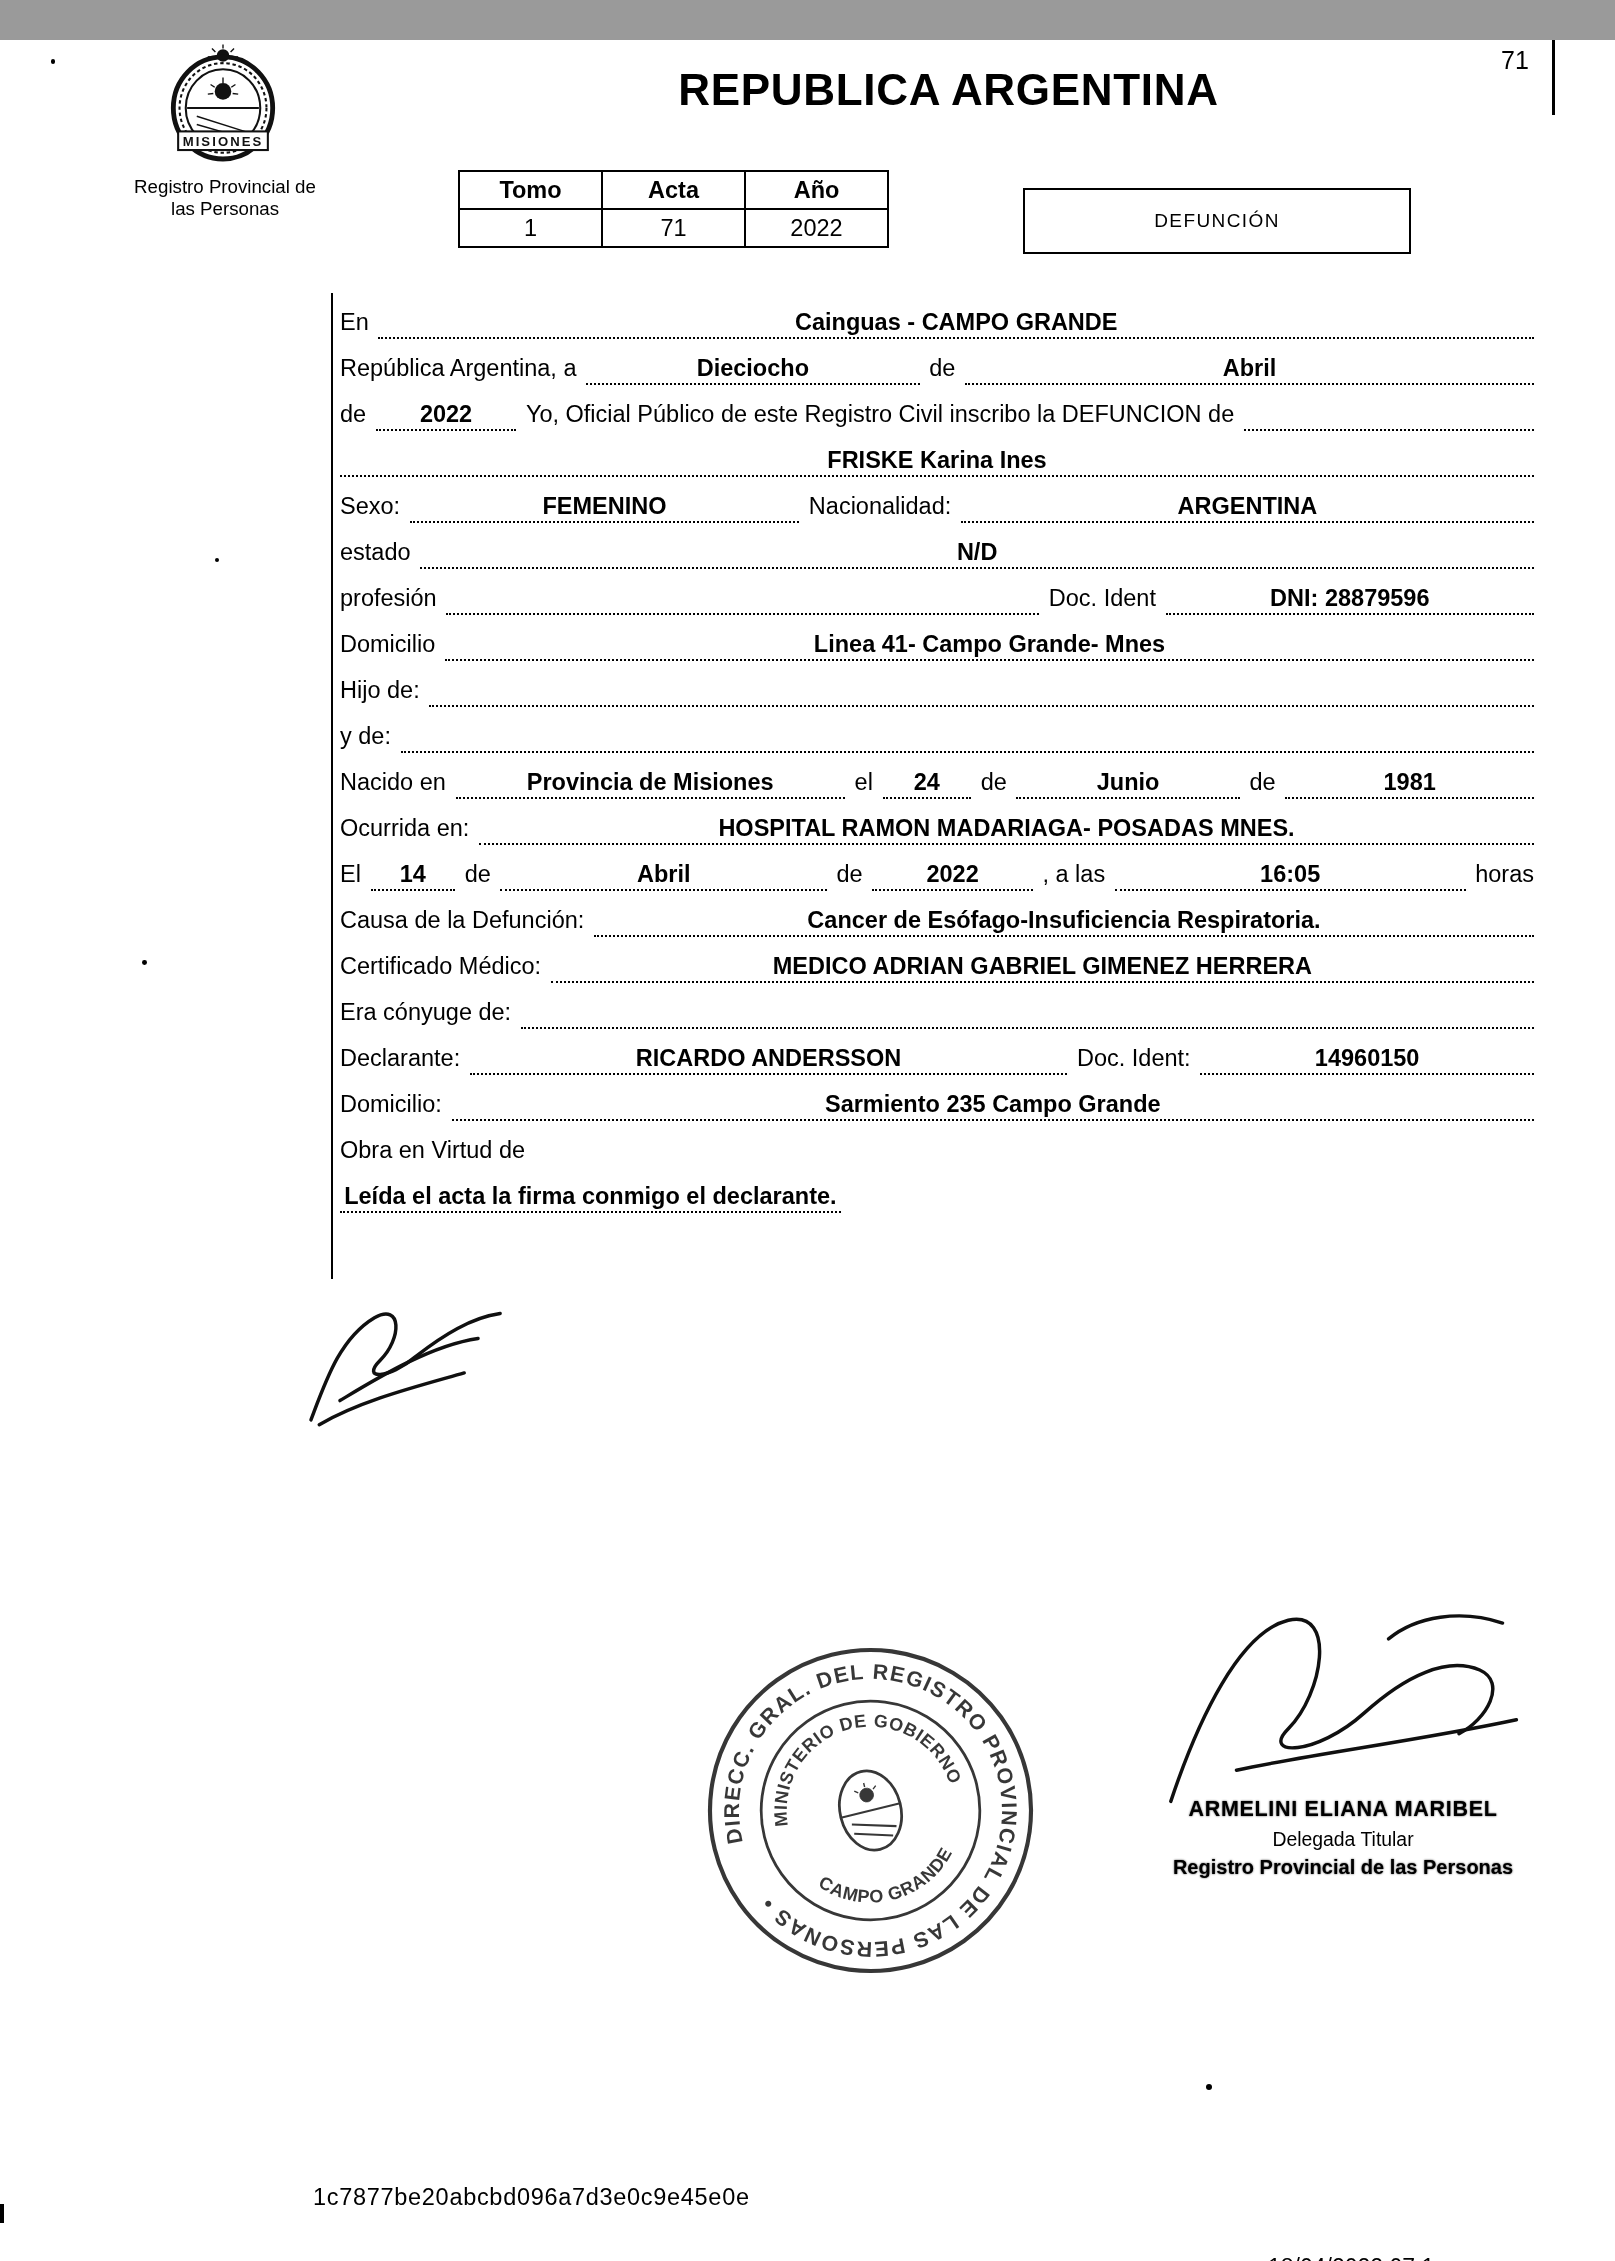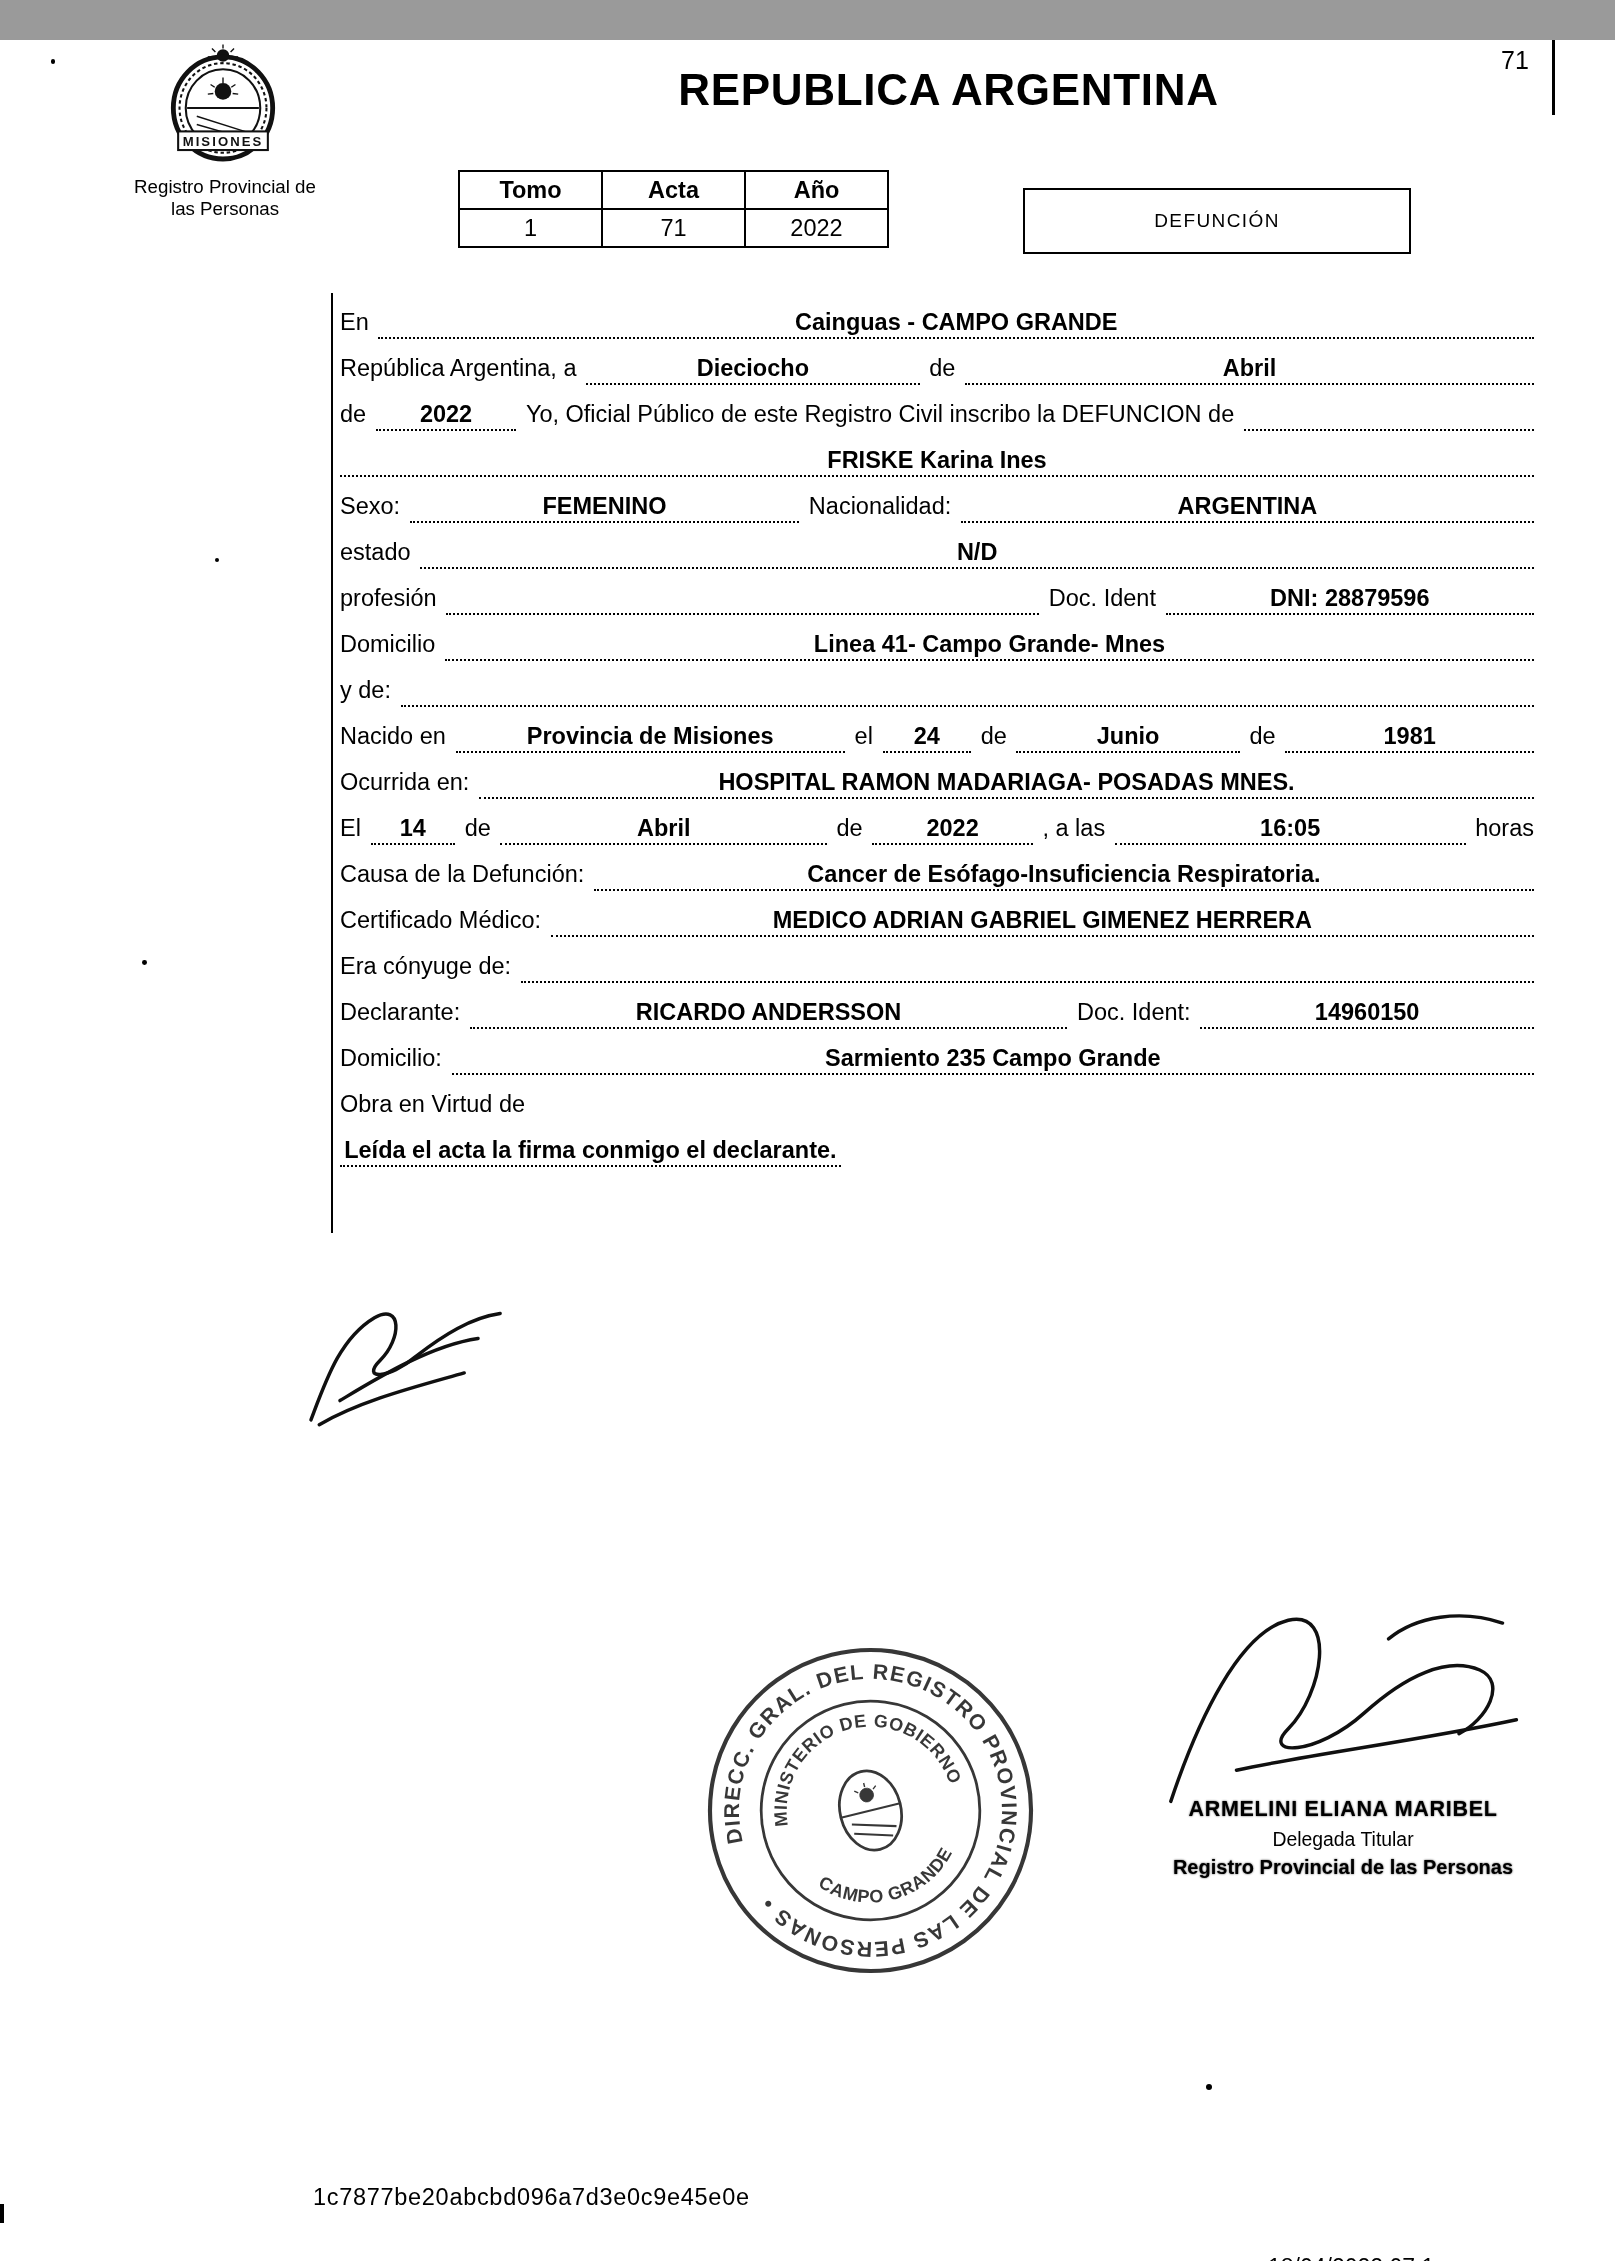--- a/index.html
+++ b/index.html
@@ -163,20 +163,24 @@
       <span class="val grow"></span>
       <span class="lbl">Doc. Ident</span>
       <span class="val" style="flex:0 0 360px">DNI: 28879596</span>
     </div>
 
     <div class="row">
       <span class="lbl">Domicilio</span>
       <span class="val grow">Linea 41- Campo Grande- Mnes</span>
     </div>
 
+    <div class="row">
+      <span class="lbl">Hijo de:</span>
+      <span class="val grow"></span>
+    </div>
 
     <div class="row">
       <span class="lbl">y de:</span>
       <span class="val grow"></span>
     </div>
 
     <div class="row">
       <span class="lbl">Nacido en</span>
       <span class="val" style="flex:0 0 381px">Provincia de Misiones</span>
       <span class="lbl">el</span>

